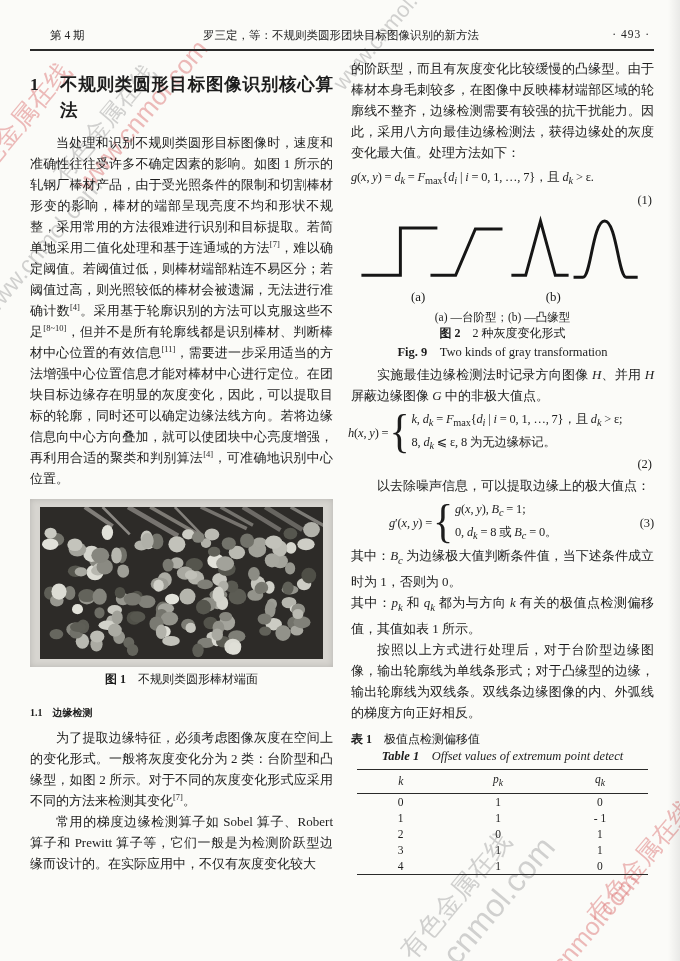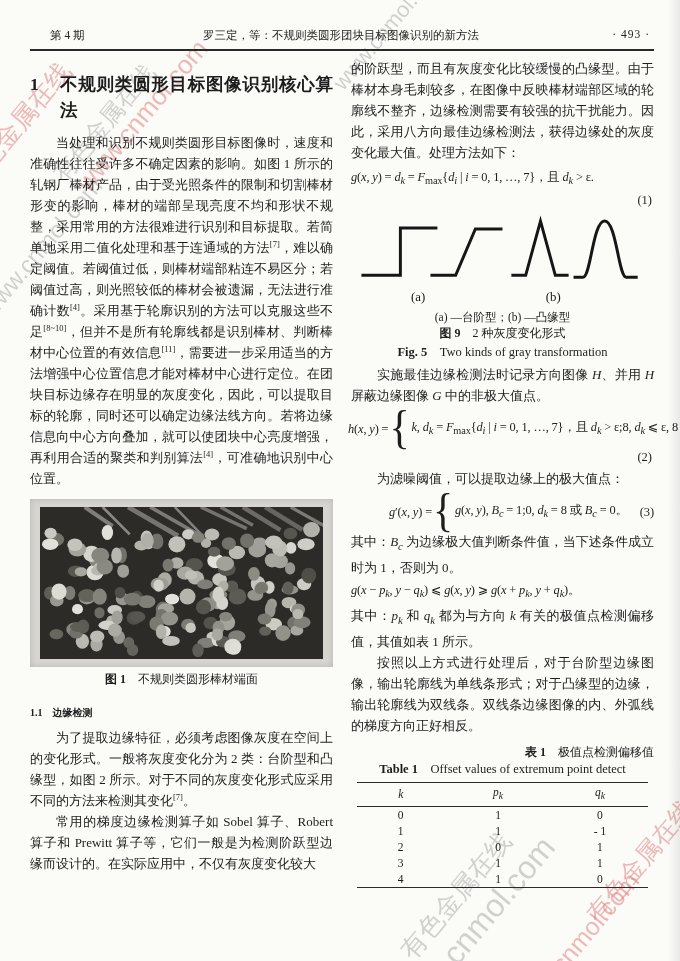--- a/index.html
+++ b/index.html
@@ -31,33 +31,33 @@
   .photo-frame{margin:10px 0 4px;background:#d7d5d0;padding:8px 10px;box-shadow:inset 0 0 6px rgba(0,0,0,.15);}
   .photo-frame svg{display:block;}
   .fig-cap{font-size:12px;text-align:center;line-height:17px;}
   .fig-cap-en{font-size:12.5px;text-align:center;line-height:20px;margin-bottom:2px;}
 
   
   .eq{font-size:12.4px;letter-spacing:-0.15px;margin:4px 0 0;line-height:20px;white-space:nowrap;}
   .eq-no{text-align:right;font-size:12.5px;line-height:16px;margin:1px 2px 3px 0;}
   .eq-cases{display:flex;align-items:center;margin-left:-3px;}
   .brace{font-size:42px;font-weight:300;line-height:.9;margin:0 2px 0 1px;transform:scaleY(1.08);}
-  .cases{display:flex;flex-direction:row;min-width:0;}
+  .cases{display:flex;flex-direction:column;min-width:0;}
   .cases span{display:block;line-height:19px;}
   .eq-no-inline{margin-left:auto;padding-left:4px;font-size:12.5px;}
   .cond{margin:2px 0 1px;}
 
   
   .fig2{margin:6px 0 2px;text-align:center;}
   .fig2 svg{display:block;margin:0 auto;}
   .fig2-sub{font-size:11.5px;text-align:center;line-height:15px;}
 
   
-  .tbl-cap{font-size:12px;text-align:right;line-height:16px;margin-top:8px;}
-  .tbl-cap-en{font-size:12.5px;text-align:center;line-height:19px;margin-bottom:3px;}
+  .tbl-cap{font-size:12px;text-align:left;line-height:16px;margin-top:8px;}
+  .tbl-cap-en{font-size:12.5px;text-align:center;line-height:19px;margin-bottom:3px;font-style:italic;}
   table.offset{width:96%;margin:0 auto;border-collapse:collapse;font-size:11.5px;
                border-top:1.6px solid #2a2a2a;border-bottom:1.6px solid #2a2a2a;}
   table.offset th{font-weight:normal;border-bottom:1.4px solid #2a2a2a;padding:2px 0 3px;line-height:14px;}
   table.offset td{text-align:center;padding:1px 0;line-height:14px;}
   table.offset th{text-align:center;}
 
   
   .wm{position:absolute;white-space:nowrap;font-family:"Liberation Sans","DejaVu Sans",sans-serif;
       transform-origin:left center;pointer-events:none;}
   .wm-gray{color:rgba(140,140,140,.38);}
@@ -280,50 +280,49 @@
         <g fill="none" stroke="#161616" stroke-width="3" stroke-linecap="square">
           <path d="M8 62 H46 V14 H82"></path>
           <path d="M78 62 H102 L122 15 H148"></path>
           <path d="M160 62 H173 L188 7 L203 62 H215"></path>
           <path d="M223 64 H231 C239 64 241 7 253 7 C265 7 267 64 275 64 H285"></path>
         </g>
         <text x="64" y="88" font-size="13" text-anchor="middle" fill="#161616">(a)</text>
         <text x="201" y="88" font-size="13" text-anchor="middle" fill="#161616">(b)</text>
       </svg>
       <div class="fig2-sub">(a) —台阶型；(b) —凸缘型</div>
-      <div class="fig-cap"><b>图 9</b>　2 种灰度变化形式</div>
-      <div class="fig-cap-en"><b>Fig. 5</b>　Two kinds of gray transformation</div>
+      <div class="fig-cap"><b>图 2</b>　2 种灰度变化形式</div>
+      <div class="fig-cap-en"><b>Fig. 9</b>　Two kinds of gray transformation</div>
     </div>
 
     <p class="ind">实施最佳边缘检测法时记录方向图像 <i>H</i>、并用 <i>H</i> 屏蔽边缘图像 <i>G</i> 中的非极大值点。</p>
 
     <div class="eq eq-cases">
       <span><i>h</i>(<i>x</i>, <i>y</i>) =</span>
       <span class="brace">{</span>
       <span class="cases">
         <span><i>k</i>, <i>d</i><sub><i>k</i></sub> = <i>F</i><sub>max</sub>{<i>d</i><sub><i>i</i></sub> | <i>i</i> = 0, 1, …, 7}，且 <i>d</i><sub><i>k</i></sub> &gt; ε;</span>
         <span>8, <i>d</i><sub><i>k</i></sub> ⩽ ε, 8 为无边缘标记。</span>
       </span>
     </div>
     <div class="eq-no">(2)</div>
 
-    <p class="ind">为滤噪阈值，可以提取边缘上的极大值点：</p>
+    <p class="ind">以去除噪声信息，可以提取边缘上的极大值点：</p>
 
     <div class="eq eq-cases" style="margin-left:38px;">
       <span><i>g</i>′(<i>x</i>, <i>y</i>) =</span>
       <span class="brace">{</span>
       <span class="cases">
         <span><i>g</i>(<i>x</i>, <i>y</i>), <i>B</i><sub><i>c</i></sub> = 1;</span>
         <span>0, <i>d</i><sub><i>k</i></sub> = 8 或 <i>B</i><sub><i>c</i></sub> = 0。</span>
       </span>
       <span class="eq-no-inline">(3)</span>
     </div>
 
     <p>其中：<i>B</i><sub><i>c</i></sub> 为边缘极大值判断条件值，当下述条件成立时为 1，否则为 0。</p>
-    <div class="eq cond"><i>g</i>(<i>x</i> − <i>p</i><sub><i>k</i></sub>, <i>y</i> − <i>q</i><sub><i>k</i></sub>) ⩽ <i>g</i>(<i>x</i>, <i>y</i>) ⩾ <i>g</i>(<i>x</i> + <i>p</i><sub><i>k</i></sub>, <i>y</i> + <i>q</i><sub><i>k</i></sub>)。</div>
     <p>其中：<i>p</i><sub><i>k</i></sub> 和 <i>q</i><sub><i>k</i></sub> 都为与方向 <i>k</i> 有关的极值点检测偏移值，其值如表 1 所示。</p>
     <p class="ind">按照以上方式进行处理后，对于台阶型边缘图像，输出轮廓线为单线条形式；对于凸缘型的边缘，输出轮廓线为双线条。双线条边缘图像的内、外弧线的梯度方向正好相反。</p>
 
     <div class="tbl-cap"><b>表 1</b>　极值点检测偏移值</div>
     <div class="tbl-cap-en"><b>Table 1</b>　Offset values of extremum point detect</div>
 
     <table class="offset">
       <thead>
         <tr>
           <th style="width:30%"><i>k</i></th>

